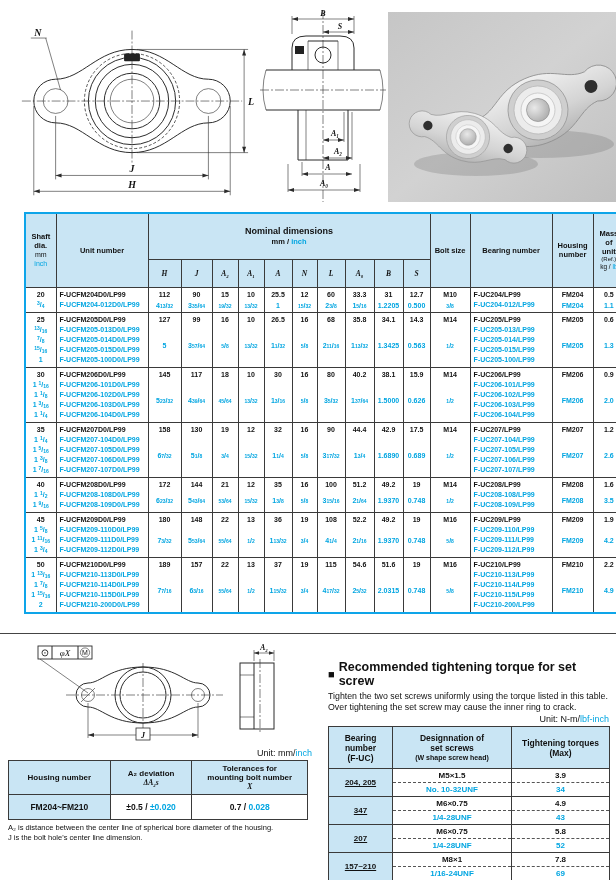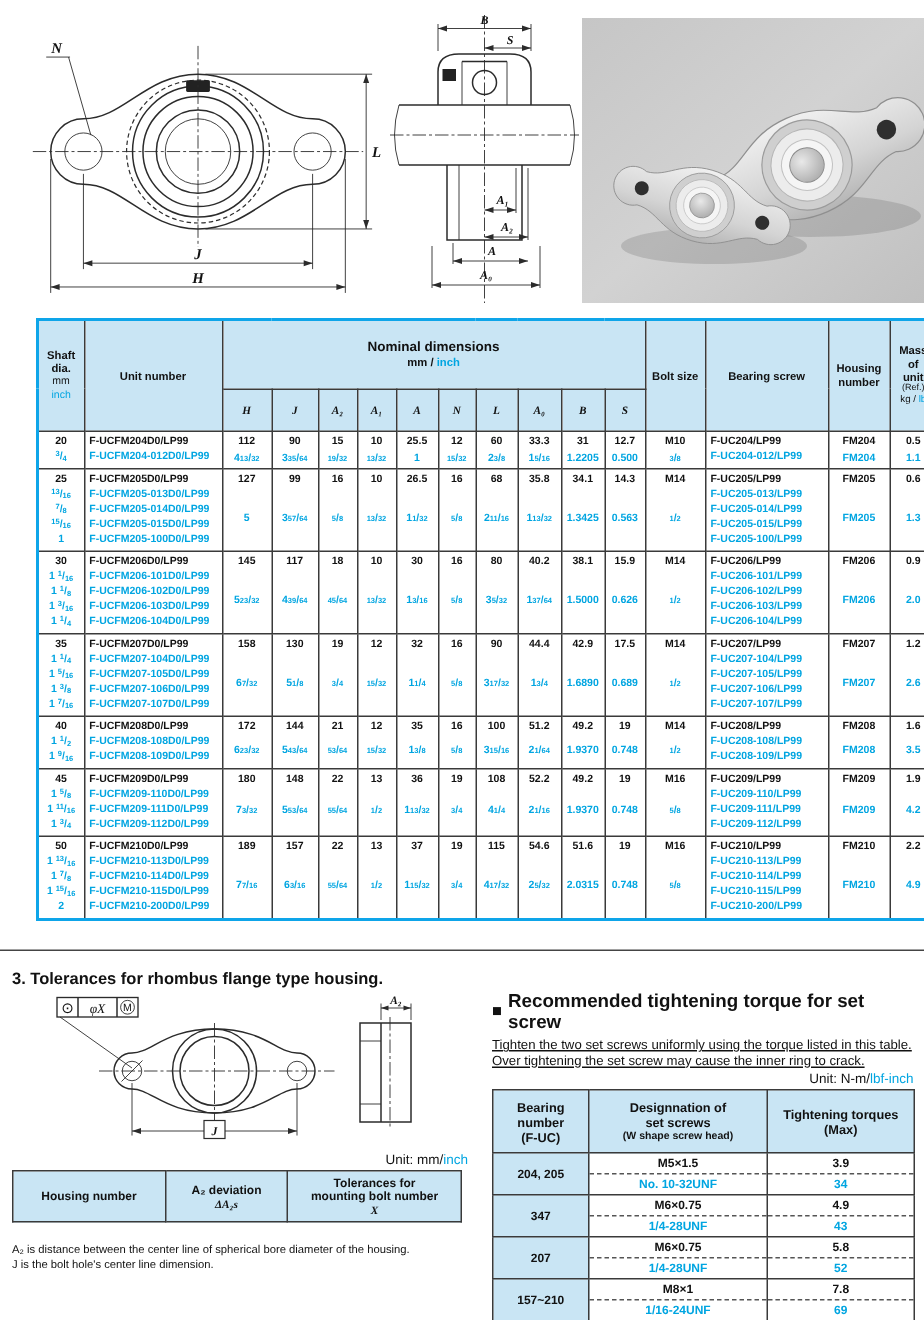--- a/index.html
+++ b/index.html
@@ -50,34 +50,34 @@
   .teal-head .t { font-size:15px; font-weight:bold; color:#177AA3; }
   .bl h3 { font-size:11px; font-weight:bold; margin-top:7px; color:#111; }
   .tol-svg { margin-top:3px; }
   .unit-note { font-size:9px; text-align:right; margin-top:1px; font-weight:normal; }
   table.tol { width:300px; border-collapse:collapse; border:1.6px solid #1a1a1a; margin-top:2px; }
   table.tol th, table.tol td { border:1px solid #3a3a3a; text-align:center; vertical-align:middle; }
   table.tol th { background:#C9E5F4; font-size:8px; line-height:9px; font-weight:bold; height:34px; }
   table.tol td { font-size:8.5px; font-weight:bold; height:25px; }
   table.tol .sub-it { font:italic bold 7.5px "Liberation Serif", serif; display:block; }
   td.tol-housing { background:#C9E5F4; }
-  .footnote { font-size:7.5px; line-height:9.5px; margin-top:13px; color:#111; }
+  .footnote { font-size:7.5px; line-height:9.5px; margin-top:3px; color:#111; }
   .footnote + .footnote { margin-top:0; }
 
   
   .br { position:absolute; left:328px; top:660px; width:281px; }
   .br-title { font-size:12.5px; font-weight:bold; display:flex; align-items:center; gap:4px; }
   .br-title .sq { font-size:11px; }
-  .br-desc { font-size:8.8px; line-height:10.5px; margin-top:3px;text-decoration:underline; }
+  .br-desc { font-size:8.8px; line-height:10.5px; margin-top:3px; }
   .br .unit-note { margin-top:2px; }
   table.tq { width:281px; border-collapse:collapse; border:1.6px solid #1a1a1a; margin-top:2px; table-layout:fixed; }
   table.tq th, table.tq td { border:1px solid #3a3a3a; text-align:center; vertical-align:middle; }
   table.tq th { background:#C9E5F4; font-size:8.5px; line-height:10px; font-weight:bold; height:42px; }
   table.tq th .hsub { display:block; font-size:7px; }
-  td.tq-brg { background:#C9E5F4; font-size:8px; font-weight:bold; }
+  td.tq-brg { background:#C9E5F4; font-size:8px; font-weight:bold;text-decoration:underline; }
   table.tq td { height:28px; padding:0; }
   .tq-split { display:flex; flex-direction:column; height:100%; }
   .tq-split div { flex:1; display:flex; align-items:center; justify-content:center; font-size:8px; font-weight:bold; }
   .tq-split .mmv { border-bottom:1px dashed #555; }
 </style>
 </head>
 <body>
 
 <div class="page">
 
@@ -250,21 +250,21 @@
 dia.</span>
           <span class="hd-sm">mm</span>
           <span class="hd-sm cyan">inch</span>
         </th>
         <th rowspan="2">Unit number</th>
         <th colspan="10">
           <div class="nom-title">Nominal dimensions</div>
           <div class="nom-unit"><span>mm / </span><span class="cyan">inch</span></div>
         </th>
         <th rowspan="2">Bolt size</th>
-        <th rowspan="2">Bearing screw</th>
+        <th rowspan="2">Bearing number</th>
         <th rowspan="2" class="prewrap">Housing
 number</th>
         <th rowspan="2" class="mass-hd">
           <span class="prewrap">Mass
 of
 unit</span>
           <span class="ref">(Ref.)</span>
           <span class="kg"><span>kg / </span><span class="cyan">lb</span></span>
         </th>
       </tr>
@@ -1012,21 +1012,20 @@
               <div class="incenter cyan">4.9</div>
             </div>
           </td>
         </tr>
       </tbody>
   </table>
 
   <div class="divider"></div>
 
   <div class="bl">
-    <h3>3. Tolerances for rhombus flange type housing.</h3>
 
     <svg class="tol-svg" width="300" height="100" viewBox="0 0 300 100">
 
       <rect x="30" y="3" width="54" height="13" fill="#fff" stroke="#2b2b2b" stroke-width="0.9"></rect>
       <line class="ln" x1="44" y1="3" x2="44" y2="16"></line>
       <line class="ln" x1="70" y1="3" x2="70" y2="16"></line>
       <text x="37" y="13" font-size="10" text-anchor="middle" fill="#111">⊙</text>
       <text x="57" y="13" text-anchor="middle" style="font:italic 9px 'Liberation Serif',serif" fill="#111">φX</text>
       <circle class="thin" cx="77" cy="9.5" r="4.6"></circle>
       <text x="77" y="12.2" font-size="7" text-anchor="middle" fill="#111">M</text>
@@ -1070,20 +1069,25 @@
           <col style="width:102px">
           <col style="width:82px">
           <col style="width:116px">
         </colgroup>
       <tbody>
           <tr>
         <th>Housing number</th>
         <th><span>A₂ deviation</span><span class="sub-it">ΔA₂s</span></th>
         <th><span class="prewrap">Tolerances for
 mounting bolt number</span><span class="sub-it">X</span></th>
+      </tr>
+      <tr>
+        <td class="tol-housing">FM204~FM210</td>
+        <td><span>±0.5 / </span><span class="cyan">±0.020</span></td>
+        <td><span>0.7 / </span><span class="cyan">0.028</span></td>
       </tr>
     </tbody>
       </table>
 
     <p class="footnote">A₂ is distance between the center line of spherical bore diameter of the housing.</p>
     <p class="footnote">J is the bolt hole's center line dimension.</p>
   </div>
 
   <div class="br">
     <div class="br-title">

